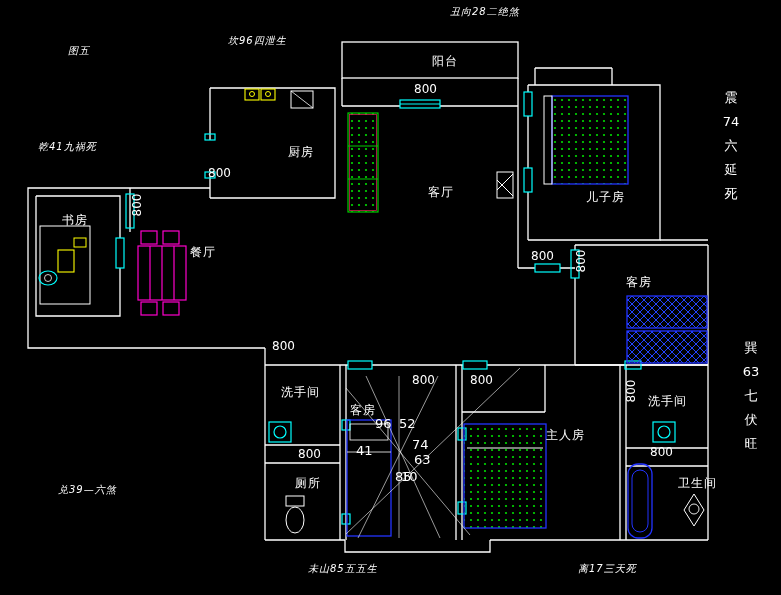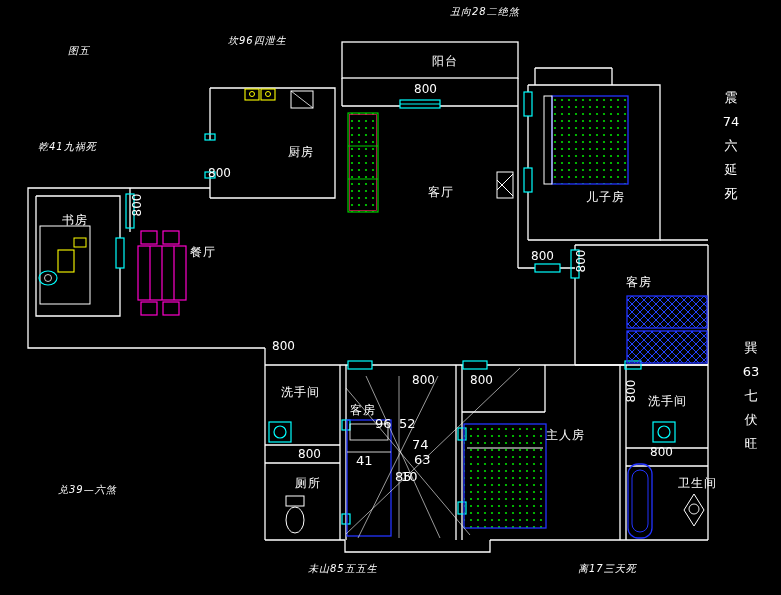--- a/index.html
+++ b/index.html
@@ -204,19 +204,19 @@
   <div class="lbl dim vert" style="left:570px;top:254px">800</div>
   <div class="lbl dim" style="left:272px;top:339px">800</div>
   <div class="lbl dim" style="left:412px;top:373px">800</div>
   <div class="lbl dim" style="left:470px;top:373px">800</div>
   <div class="lbl dim" style="left:298px;top:447px">800</div>
   <div class="lbl dim vert" style="left:620px;top:384px">800</div>
   <div class="lbl dim" style="left:650px;top:445px">800</div>
 
   <div class="lbl num" style="left:375px;top:417px">96</div>
   <div class="lbl num" style="left:399px;top:417px">52</div>
-  <div class="lbl num" style="left:356px;top:454px">41</div>
+  <div class="lbl num" style="left:356px;top:444px">41</div>
   <div class="lbl num" style="left:412px;top:438px">74</div>
   <div class="lbl num" style="left:414px;top:453px">63</div>
   <div class="lbl num" style="left:395px;top:470px">85</div>
   <div class="lbl num" style="left:401px;top:470px">10</div>
 
 </div>
 
 </body></html>

